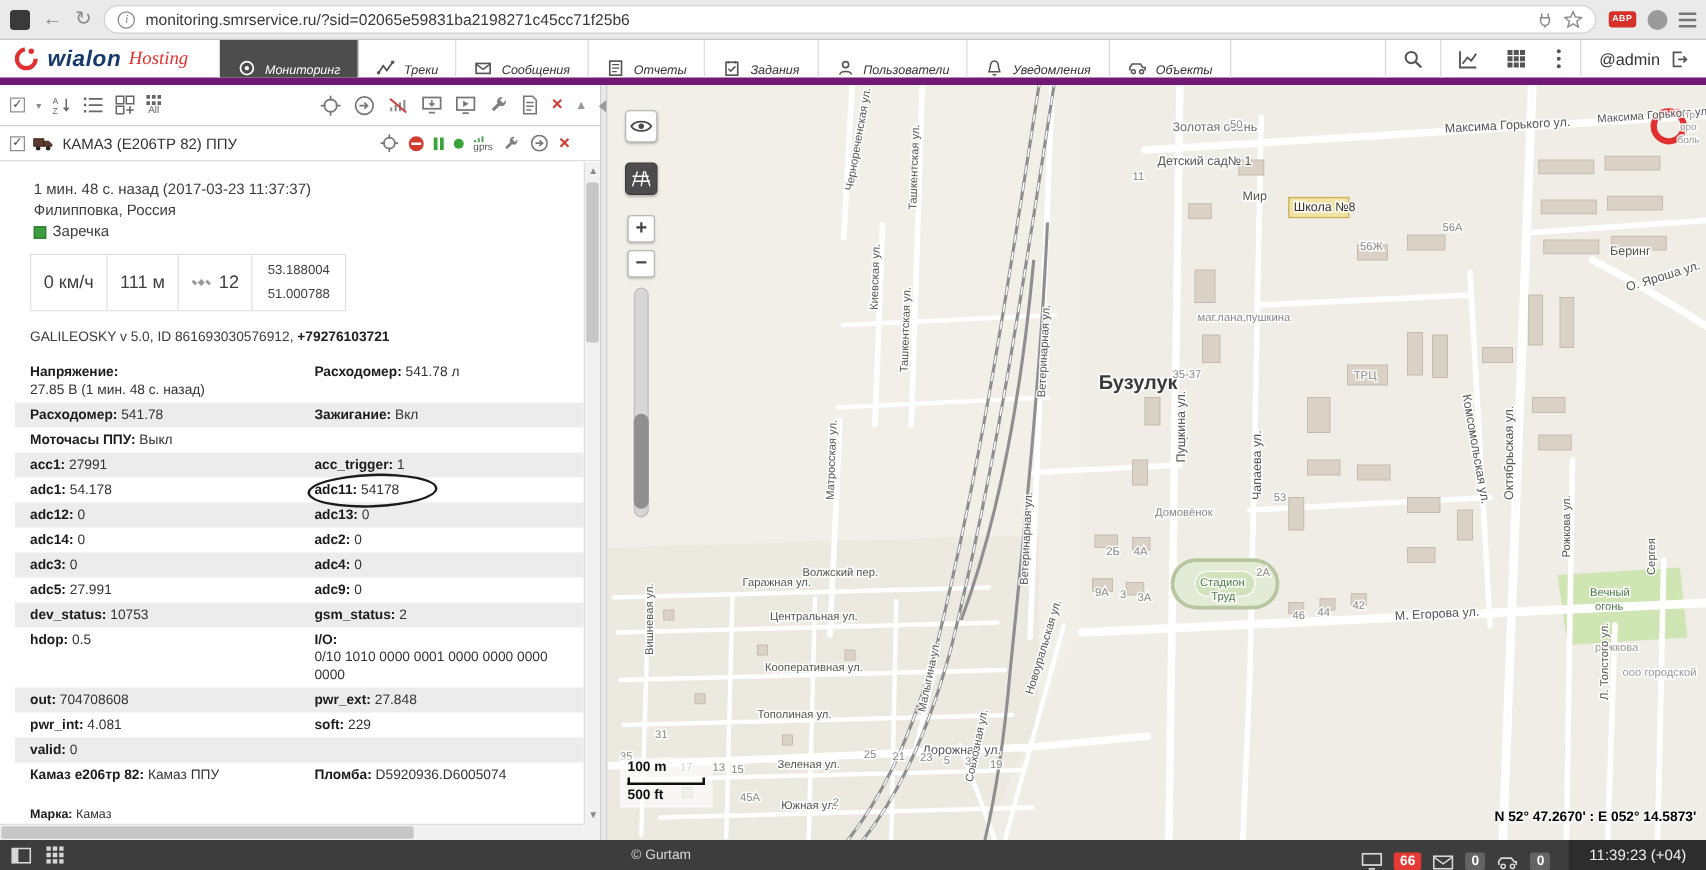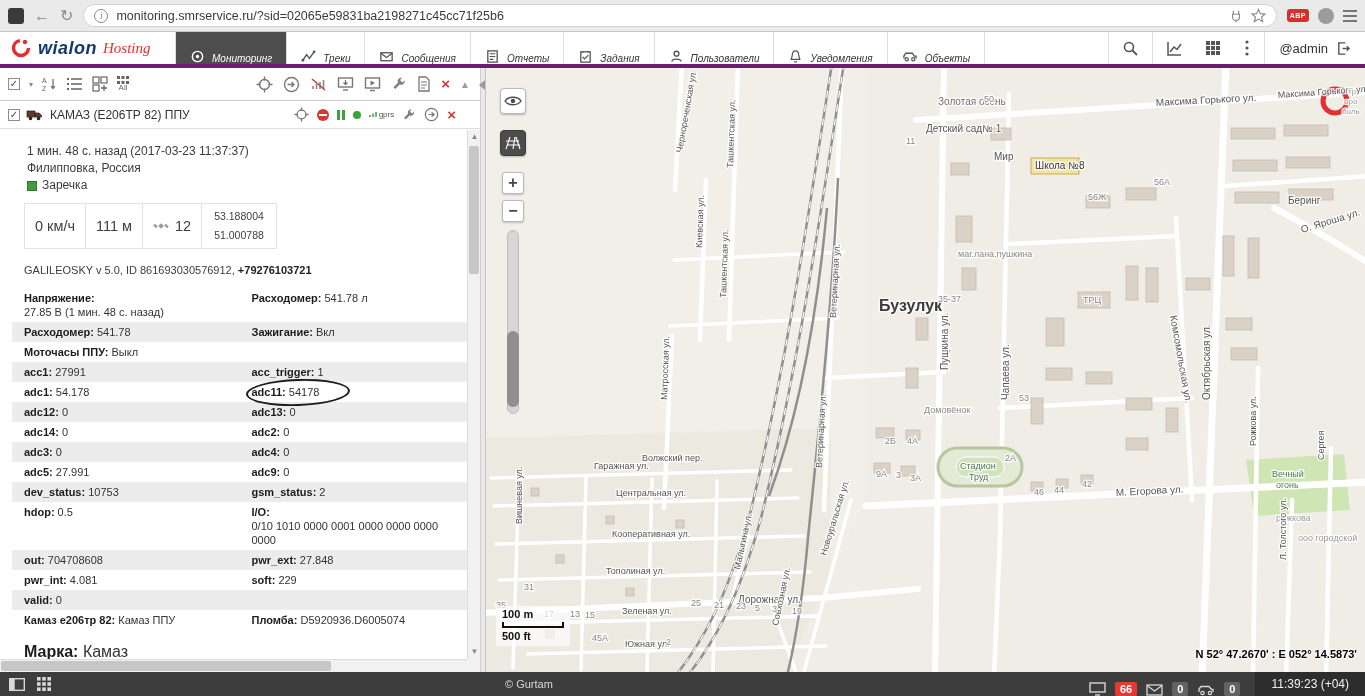--- a/index.html
+++ b/index.html
@@ -14,21 +14,21 @@
   .url-bar { flex:1; height:23px; background:#fff; border:1px solid #d2d2d2; border-radius:12px; display:flex; align-items:center; padding:0 10px; gap:8px; font-size:12.5px; color:#3a3a3a; overflow:hidden; }
   .info-icon { width:14px; height:14px; border:1px solid #8a8a8a; border-radius:50%; color:#8a8a8a; font-size:10px; font-family:"Liberation Serif",serif; font-style:italic; display:flex; align-items:center; justify-content:center; flex:none; }
   .url-text { flex:1; white-space:nowrap; }
   .bb-right { display:flex; align-items:center; gap:9px; flex:none; }
   .abp-badge { background:#d5302a; color:#fff; font-size:7px; font-weight:bold; padding:3px 3px; border-radius:3px; letter-spacing:.5px; }
   .globe-icon { width:16px; height:16px; border-radius:50%; background:#9b9b9b; }
   .menu-bars { display:flex; flex-direction:column; gap:3px; }
   .menu-bars i { display:block; width:14px; height:2px; background:#777; }
 
   
-  .nav-bar { position:absolute; top:32px; left:0; right:0; height:36px; background:#fff; border-bottom:4px solid #701a75; display:flex; align-items:stretch; }
+  .nav-bar { position:absolute; top:32px; left:0; right:0; height:36px; background:#fff; border-bottom:6px solid #701a75; display:flex; align-items:stretch; }
   .logo { width:176px; display:flex; align-items:center; gap:6px; padding-left:10px; border-right:1px solid #dcdcdc; }
   .logo-wialon { color:#15396b; font-weight:bold; font-style:italic; font-size:18px; letter-spacing:.5px; }
   .logo-hosting { color:#e03030; font-style:italic; font-size:15px; font-family:"Liberation Serif",serif; }
   .nav-tab { display:flex; align-items:flex-end; gap:7px; padding:0 14px; font-size:10px; color:#333; border-right:1px solid #dcdcdc; cursor:pointer; white-space:nowrap;font-style:italic; }
   .nav-tab svg { stroke:#555; }
   .nav-tab.active { background:#4d4d4d; color:#fff; }
   .nav-tab.active svg { stroke:#fff; }
   .nav-spacer { flex:1; }
   .nav-iconbtn { width:44px; display:flex; align-items:center; justify-content:center; border-left:1px solid #dcdcdc; }
   .nav-iconbtn.nb { border-left:none; width:34px; }
@@ -51,21 +51,21 @@
   .all-ic .t { font-size:8px; }
 
   
   .p-unitrow { height:28px; border-bottom:1px solid #dedede; display:flex; align-items:center; padding:0 8px; gap:6px; font-size:12px; color:#333; }
   .unit-icons { margin-left:auto; display:flex; align-items:center; gap:8px; padding-right:16px; }
   .noentry { width:12px; height:12px; background:#d23b2f; border-radius:50%; position:relative; }
   .noentry::after { content:""; position:absolute; left:2px; top:5px; width:8px; height:2px; background:#fff; }
   .pausebars { display:flex; gap:2px; }
   .pausebars i { display:block; width:3px; height:10px; background:#3aa33a; }
   .greendot { width:8px; height:8px; border-radius:50%; background:#3aa33a; }
-  .gprs { display:flex; flex-direction:row; align-items:flex-start; line-height:7px; }
+  .gprs { display:flex; flex-direction:column; align-items:flex-start; line-height:7px; }
   .gprs .t { font-size:8px; color:#555; }
 
   
   .p-body { position:absolute; top:62px; bottom:0; left:0; right:0; }
   .p-scrollcontent { position:absolute; top:0; left:0; right:13px; bottom:13px; overflow:hidden; font-size:12px; color:#3c3c3c; background:#fff; }
   .meta-block { margin:13px 0 0 27px; line-height:17px; }
   .geofence-line { display:flex; align-items:center; gap:5px; }
   .geo-swatch { width:10px; height:10px; background:#3f9b3f; border:1px solid #2d7a2d; flex:none; }
   .stats-row { display:inline-flex; margin:9px 0 0 24px; border-top:1px solid #e2e2e2; border-bottom:1px solid #e2e2e2; }
   .stat-cell { min-width:56px; padding:0 10px; height:44px; display:flex; align-items:center; justify-content:center; gap:6px; font-size:14.5px; color:#3f3f3f; border-right:1px solid #e2e2e2; }
@@ -73,21 +73,21 @@
   .coords-cell { flex-direction:column; align-items:flex-start; justify-content:center; font-size:10.5px; line-height:13px; padding:0 12px; color:#3f3f3f; }
   .device-line { margin:15px 0 0 24px; font-size:11px; color:#3c3c3c; }
   .device-line b { color:#222; }
   .param-table { margin-top:12px; margin-left:12px; width:455px; }
   .prow { display:flex; }
   .prow.alt { background:#ececec; }
   .pcell { width:50%; padding:3px 6px 3px 12px; font-size:11px; line-height:14px; color:#333; position:relative; }
   .pcell b { color:#1c1c1c; }
   .pcell.stack b { display:block; }
   .pcell.circled::after { content:""; position:absolute; left:6px; top:-3px; width:100px; height:23px; border:2px solid #1c1c1c; border-radius:50%; transform:rotate(-2deg); pointer-events:none; }
-  .p-footer { margin:13px 0 0 24px; font-size:16px; line-height:17px; color:#333; }
+  .p-footer { margin:13px 0 0 24px; font-size:10px; line-height:17px; color:#333; }
   .p-footer b { color:#1c1c1c; }
 
   
   .v-scroll { position:absolute; top:0; right:0; bottom:13px; width:13px; background:#f1f1f1; border-left:1px solid #ddd; }
   .v-thumb { position:absolute; top:16px; left:1px; width:10px; height:128px; background:#c6c6c6; border-radius:2px; }
   .v-arrow { position:absolute; left:0; width:13px; text-align:center; font-size:8px; color:#8a8a8a; line-height:12px; }
   .h-scroll { position:absolute; left:0; right:13px; bottom:0; height:13px; background:#f1f1f1; border-top:1px solid #ddd; }
   .h-thumb { position:absolute; left:1px; top:1px; height:10px; width:330px; background:#c6c6c6; border-radius:2px; }
   .sb-corner { position:absolute; right:0; bottom:0; width:13px; height:13px; background:#f1f1f1; }
 

